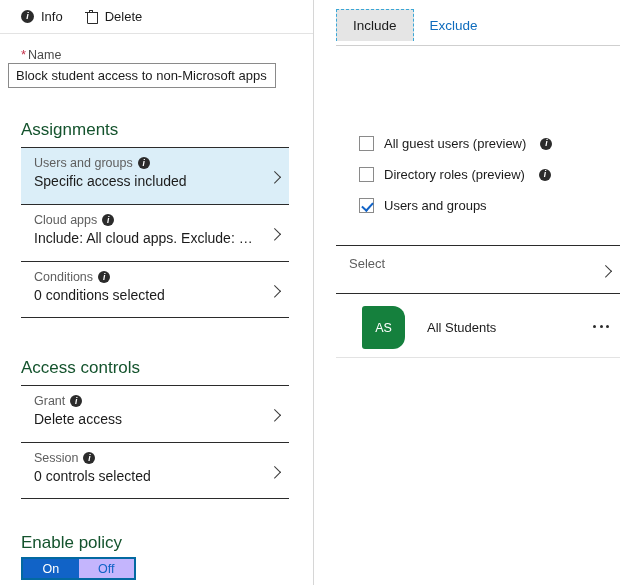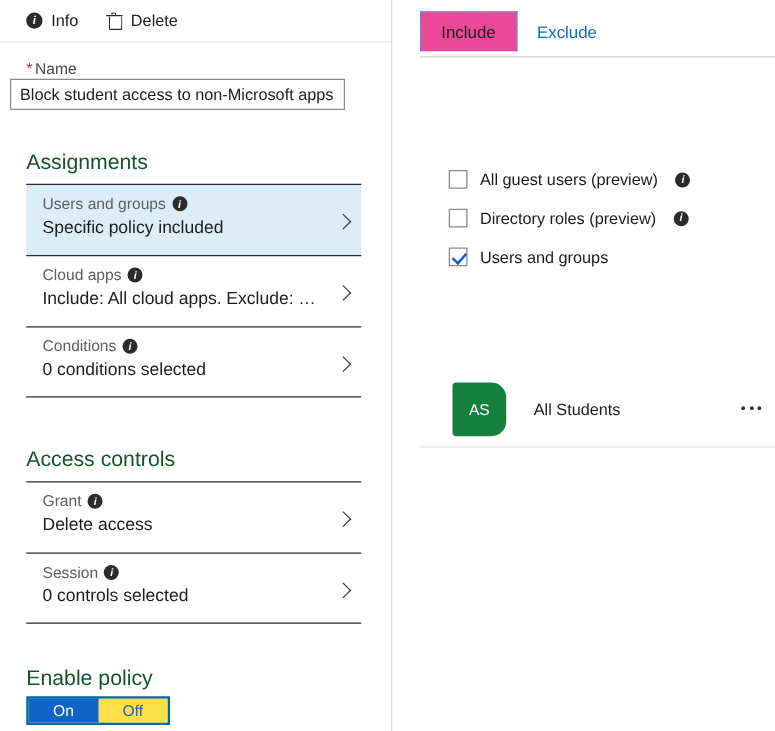--- a/index.html
+++ b/index.html
@@ -112,32 +112,32 @@
   
   .toggle-group {
     position: absolute; left: 21px; top: 557px;
     display: flex; border: 2px solid #0369a1; height: 23px; width: 115px;
   }
   .toggle-opt {
     flex: 1; display: flex; align-items: center; justify-content: center;
     font-size: 12.5px; cursor: pointer;
   }
   .toggle-opt.on  { background: #1163c7; color: #fff; }
-  .toggle-opt.off { background: #fde047; color: #1163c7; }
+  .toggle-opt.off { background: #c4b5fd; color: #1163c7; }
 
   
   .tabs {
     position: absolute; left: 22px; top: 9px; display: flex; align-items: flex-end;
   }
   .tab {
     padding: 8px 16px 8px 16px; font-size: 13.5px; cursor: pointer;
   }
   .tab.active {
     color: #1b1b1b; border: 1px dashed #3ba7d6; border-bottom: none;
-    background: #ec4899;
+    background: #e5e5e5;
   }
   .tab.inactive { color: #0f6cbd; }
   .tab-underline {
     position: absolute; left: 22px; top: 45px; width: 284px; height: 1px;
     background: #cfcfcf;
   }
 
   
   .radio-list { position: absolute; left: 25px; top: 56px; }
   .radio-item {
@@ -239,21 +239,21 @@
     <input class="name-input" type="text" value="Block student access to non-Microsoft apps" style="">
 
     <div class="section-title" style="top:120px;">Assignments</div>
 
     <div class="rows-group" style="top:147px;">
       <div class="nav-row selected">
         <div class="nav-row-title">
           <span>Users and groups</span>
           <span class="ico-info-sm" style="margin-left:0;">i</span>
         </div>
-        <div class="nav-row-sub">Specific policy included</div>
+        <div class="nav-row-sub">Specific access included</div>
         <span class="chev-wrap">
             <span class="chev"></span>
           </span>
       </div>
 
       <div class="nav-row">
         <div class="nav-row-title">
           <span>Cloud apps</span>
           <span class="ico-info-sm" style="margin-left:0;">i</span>
         </div>
@@ -329,20 +329,26 @@
         <span class="cbox"></span>
         <span>Directory roles (preview)</span>
         <span class="ico-info-sm">i</span>
       </div>
       <div class="check-item">
         <span class="cbox checked"></span>
         <span>Users and groups</span>
       </div>
     </div>
 
+    <div class="select-row">
+      <span class="select-row-label">Select</span>
+      <span class="chev-wrap">
+          <span class="chev"></span>
+        </span>
+    </div>
 
     <div class="member-row">
       <span class="avatar">AS</span>
       <span class="member-name">All Students</span>
       <span class="ellipsis-btn">
           <i></i>
           <i></i>
           <i></i>
         </span>
     </div>

